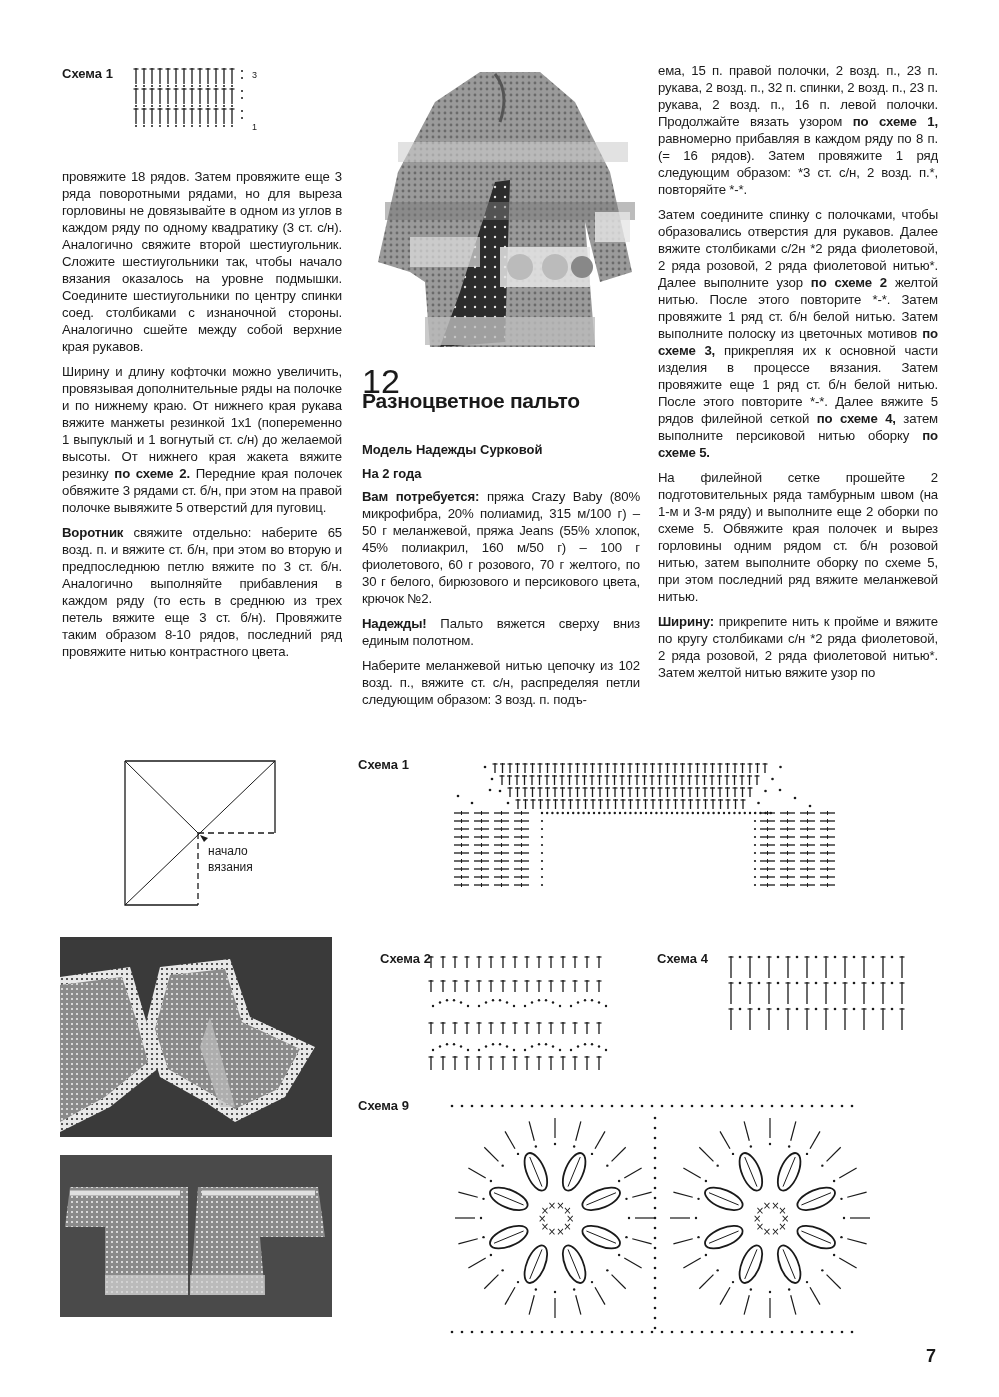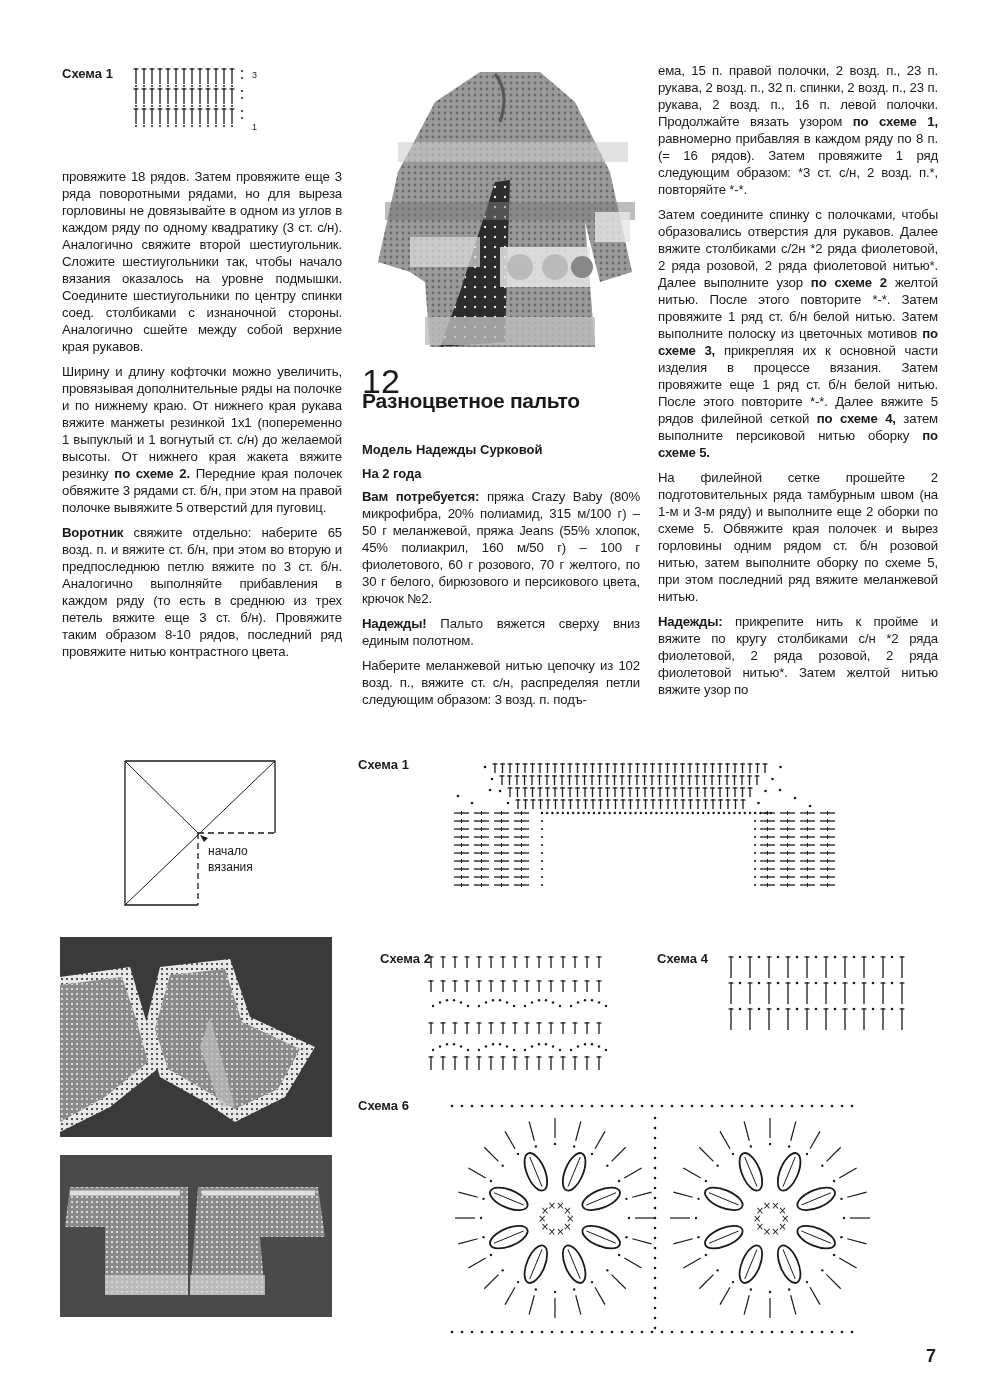--- a/index.html
+++ b/index.html
@@ -189,38 +189,38 @@
 <div class="col" style="left:362px;top:488px;width:278px;">
   <p><b>Вам потребуется:</b><span> пряжа Crazy Baby (80% микрофибра, 20% полиамид, 315 м/100 г) – 50 г меланжевой, пряжа Jeans (55% хлопок, 45% полиакрил, 160 м/50 г) – 100 г фиолетового, 60 г розового, 70 г желтого, по 30 г белого, бирюзового и персикового цвета, крючок №2.</span></p>
   <p><b>Надежды!</b><span> Пальто вяжется сверху вниз единым полотном.</span></p>
   <p>Наберите меланжевой нитью цепочку из 102 возд. п., вяжите ст. с/н, распределяя петли следующим образом: 3 возд. п. подъ-</p>
 </div>
 
 <div class="col" style="left:658px;top:62px;width:280px;">
   <p><span>ема, 15 п. правой полочки, 2 возд. п., 23 п. рукава, 2 возд. п., 32 п. спинки, 2 возд. п., 23 п. рукава, 2 возд. п., 16 п. левой полочки. Продолжайте вязать узором </span><b>по схеме 1,</b><span> равномерно прибавляя в каждом ряду по 8 п. (= 16 рядов). Затем провяжите 1 ряд следующим образом: *3 ст. с/н, 2 возд. п.*, повторяйте *-*.</span></p>
   <p><span>Затем соедините спинку с полочками, чтобы образовались отверстия для рукавов. Далее вяжите столбиками с/2н *2 ряда фиолетовой, 2 ряда розовой, 2 ряда фиолетовой нитью*. Далее выполните узор </span><b>по схеме 2</b><span> желтой нитью. После этого повторите *-*. Затем провяжите 1 ряд ст. б/н белой нитью. Затем выполните полоску из цветочных мотивов </span><b>по схеме 3,</b><span> прикрепляя их к основной части изделия в процессе вязания. Затем провяжите еще 1 ряд ст. б/н белой нитью. После этого повторите *-*. Далее вяжите 5 рядов филейной сеткой </span><b>по схеме 4,</b><span> затем выполните персиковой нитью оборку </span><b>по схеме 5.</b></p>
   <p>На филейной сетке прошейте 2 подготовительных ряда тамбурным швом (на 1-м и 3-м ряду) и выполните еще 2 оборки по схеме 5. Обвяжите края полочек и вырез горловины одним рядом ст. б/н розовой нитью, затем выполните оборку по схеме 5, при этом последний ряд вяжите меланжевой нитью.</p>
-  <p><b>Надежды:</b><span> прикрепите нить к пройме и вяжите по кругу столбиками с/н *2 ряда фиолетовой, 2 ряда розовой, 2 ряда фиолетовой нитью*. Затем желтой нитью вяжите узор по</span></p>
+  <p><b>Ширину:</b><span> прикрепите нить к пройме и вяжите по кругу столбиками с/н *2 ряда фиолетовой, 2 ряда розовой, 2 ряда фиолетовой нитью*. Затем желтой нитью вяжите узор по</span></p>
 </div>
 
 <svg style="left:120px;top:758px;" width="160" height="150">
   <polyline points="5,3 155,3 155,75" fill="none" stroke="#1a1a1a" stroke-width="1.3"></polyline>
   <polyline points="5,3 5,147 78,147" fill="none" stroke="#1a1a1a" stroke-width="1.3"></polyline>
   <line x1="5" y1="3" x2="78" y2="75" stroke="#1a1a1a" stroke-width="1"></line>
   <line x1="155" y1="3" x2="5" y2="147" stroke="#1a1a1a" stroke-width="1"></line>
   <line x1="78" y1="75" x2="155" y2="75" stroke="#1a1a1a" stroke-width="1.3" stroke-dasharray="6,4"></line>
   <line x1="78" y1="75" x2="78" y2="147" stroke="#1a1a1a" stroke-width="1.3" stroke-dasharray="6,4"></line>
   <polygon points="80,77 88,80 84,84" fill="#1a1a1a"></polygon>
   <text class="dia-text" x="88" y="97" style="font-weight:normal;font-size:12px">начало</text>
   <text class="dia-text" x="88" y="113" style="font-weight:normal;font-size:12px">вязания</text>
 </svg>
 
 <div class="schema-label" style="left:358px;top:757px;">Схема 1</div>
 <div class="schema-label" style="left:380px;top:951px;">Схема 2</div>
-<div class="schema-label" style="left:358px;top:1098px;">Схема 6</div>
+<div class="schema-label" style="left:358px;top:1098px;">Схема 9</div>
 <div class="schema-label" style="left:657px;top:951px;">Схема 4</div>
 
 <svg id="schema1" style="left:450px;top:758px;" width="390" height="145">
     <line x1="45" y1="5" x2="45" y2="15" stroke="#1a1a1a" stroke-width="1.3"></line>
     <line x1="42.5" y1="6" x2="47.5" y2="6" stroke="#1a1a1a" stroke-width="1.2"></line>
     <line x1="52.5" y1="5" x2="52.5" y2="15" stroke="#1a1a1a" stroke-width="1.3"></line>
     <line x1="50" y1="6" x2="55" y2="6" stroke="#1a1a1a" stroke-width="1.2"></line>
     <line x1="60" y1="5" x2="60" y2="15" stroke="#1a1a1a" stroke-width="1.3"></line>
     <line x1="57.5" y1="6" x2="62.5" y2="6" stroke="#1a1a1a" stroke-width="1.2"></line>
     <line x1="67.5" y1="5" x2="67.5" y2="15" stroke="#1a1a1a" stroke-width="1.3"></line>

